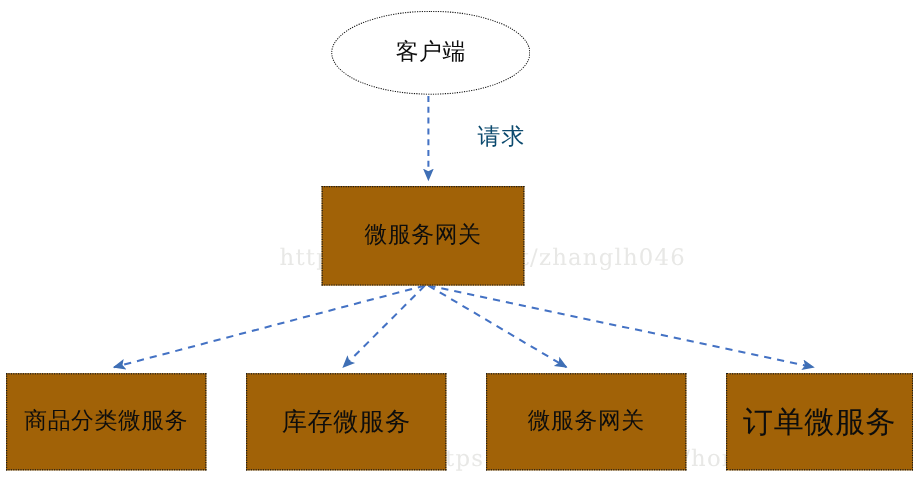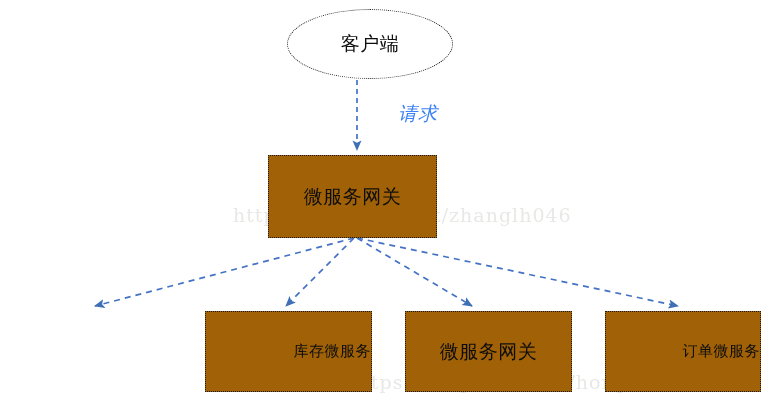--- a/index.html
+++ b/index.html
@@ -74,21 +74,21 @@
     background: #ffffff;
   }
 
   .box-node {
     border: 1.6px dotted #1a1a1a;
     background: #a16207;
   }
 
   
   #node-client {
-    left: 287px;
+    left: 276px;
     top: 9px;
     width: 166px;
     height: 70px;
     font-size: 19px;
   }
   #node-gateway {
     left: 268px;
     top: 155px;
     width: 169px;
     height: 83px;
@@ -100,48 +100,45 @@
     width: 167px;
     height: 81px;
     font-size: 19px;
     padding: 0 14px;
   }
   #node-svc-inventory {
     left: 205px;
     top: 311px;
     width: 167px;
     height: 81px;
-    font-size: 15px;
-    justify-content: flex-end;
+    font-size: 21px;
   }
   #node-svc-payment {
     left: 405px;
     top: 311px;
     width: 167px;
     height: 81px;
     font-size: 19px;
   }
   #node-svc-order {
     left: 605px;
     top: 311px;
     width: 156px;
     height: 81px;
-    font-size: 15px;
-    justify-content: flex-end;
+    font-size: 25px;
   }
 
   
   .edge-label {
     position: absolute;
     z-index: 4;
-    color: #3b82f6;
+    color: #0c4a6e;
     font-size: 19px;
     letter-spacing: 1px;
     white-space: nowrap;
-    font-style: italic;
   }
   #label-request {
     left: 398px;
     top: 101px;
   }
 </style>
 </head>
 <body>
 
 <div id="canvas">
@@ -170,20 +167,23 @@
   <div class="edge-label" id="label-request">请求</div>
 
   <div class="node ellipse-node" id="node-client">
     <span class="node-label">客户端</span>
   </div>
 
   <div class="node box-node" id="node-gateway">
     <span class="node-label">微服务网关</span>
   </div>
 
+  <div class="node box-node" id="node-svc-category">
+    <span class="node-label">商品分类微服务</span>
+  </div>
 
   <div class="node box-node" id="node-svc-inventory">
     <span class="node-label">库存微服务</span>
   </div>
 
   <div class="node box-node" id="node-svc-payment">
     <span class="node-label">微服务网关</span>
   </div>
 
   <div class="node box-node" id="node-svc-order">

